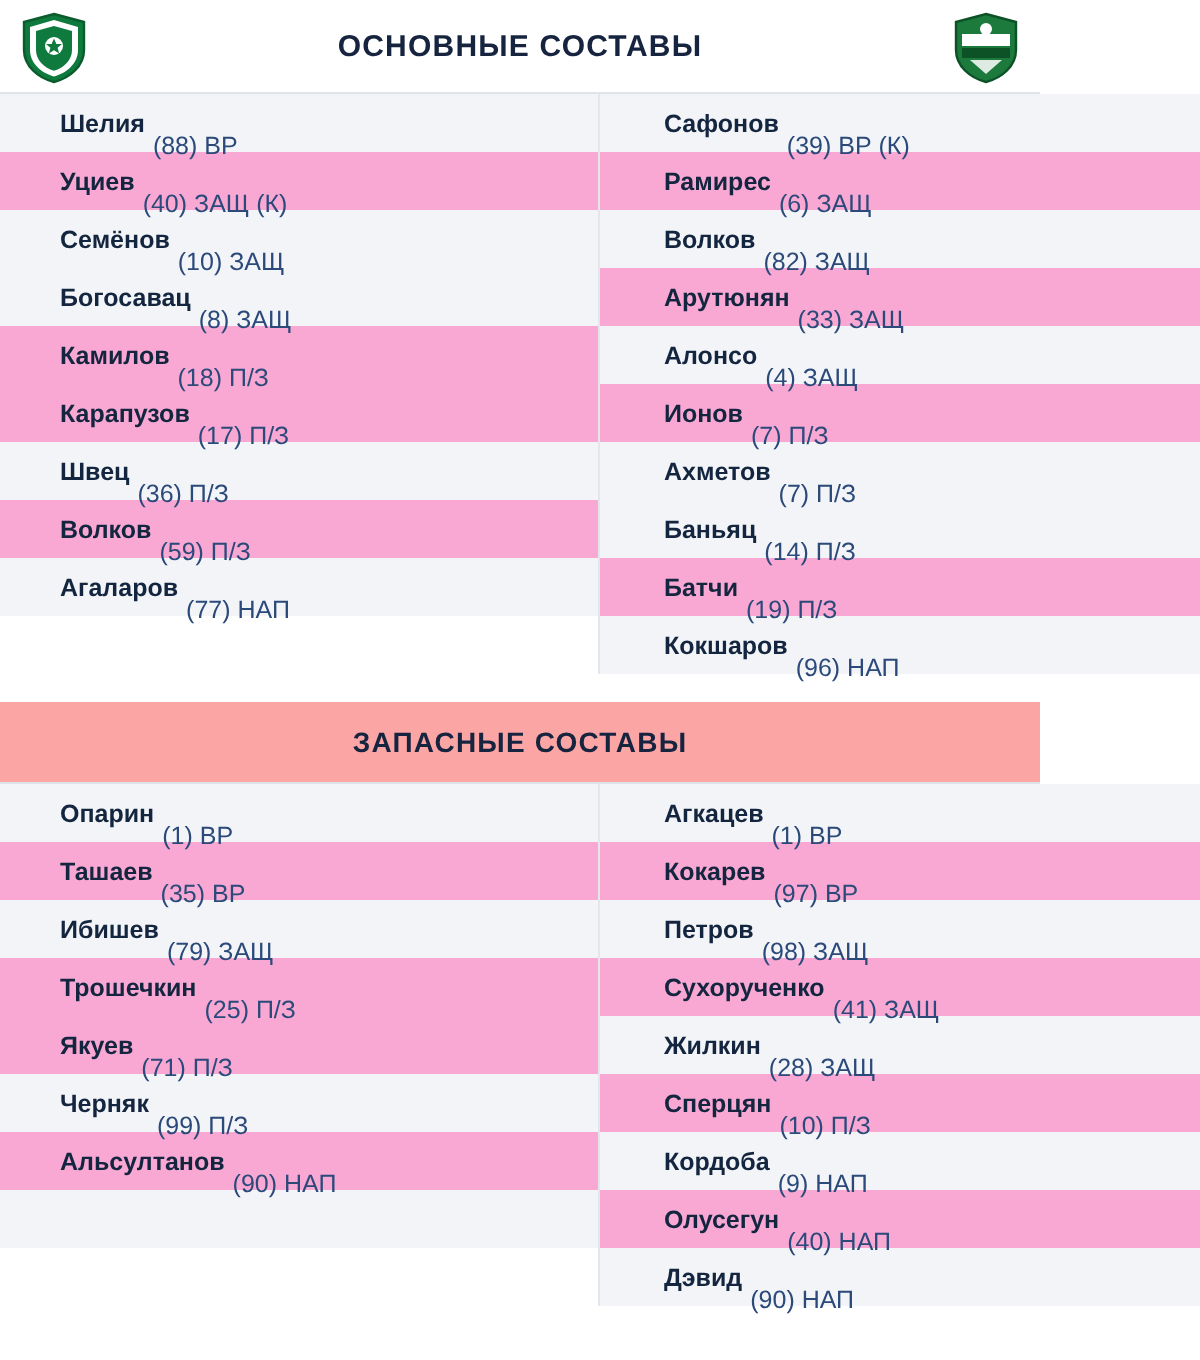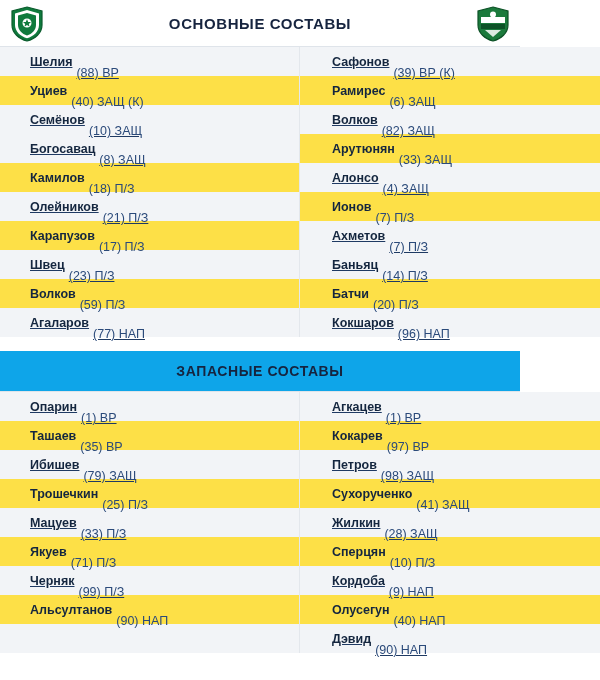--- a/index.html
+++ b/index.html
@@ -46,21 +46,21 @@
   }
   .crest.left { left: 8px; }
   .crest.right { right: 8px; }
 
   
   .subsection-header {
     height: 40px;
     display: flex;
     align-items: center;
     justify-content: center;
-    background: #0ea5e9;
+    background: #fca5a5;
     border-bottom: 1px solid #dfe4ea;
   }
   .subsection-header .title {
     font-size: 14px;
     font-weight: bold;
     letter-spacing: 0.6px;
     color: #16243f;
     text-transform: uppercase;
   }
 
@@ -81,24 +81,23 @@
     display: flex;
     align-items: center;
     padding: 0 0 0 30px;
     box-sizing: border-box;
     font-size: 12.5px;
     color: #1f3a63;
     white-space: nowrap;
   }
   .row.odd {
     background: #f2f4f7;
-    text-decoration: underline;
   }
   .row.even {
-    background: #fde047;
+    background: #f9a8d4;
   }
   .row .pname {
     font-weight: bold;
     color: #14263f;
   }
   .row .pmeta {
     font-weight: normal;
     color: #2b4a7a;
     margin-left: 4px;
     margin-top: 23px;
@@ -160,31 +159,27 @@
           <span class="pmeta">(10) ЗАЩ</span>
         </div>
       <div class="row odd">
           <span class="pname">Богосавац</span>
           <span class="pmeta">(8) ЗАЩ</span>
         </div>
       <div class="row even">
           <span class="pname">Камилов</span>
           <span class="pmeta">(18) П/З</span>
         </div>
-      <div class="row odd">
-          <span class="pname">Олейников</span>
-          <span class="pmeta">(21) П/З</span>
-        </div>
       <div class="row even">
           <span class="pname">Карапузов</span>
           <span class="pmeta">(17) П/З</span>
         </div>
       <div class="row odd">
           <span class="pname">Швец</span>
-          <span class="pmeta">(23) П/З</span>
+          <span class="pmeta">(36) П/З</span>
         </div>
       <div class="row even">
           <span class="pname">Волков</span>
           <span class="pmeta">(59) П/З</span>
         </div>
       <div class="row odd">
           <span class="pname">Агаларов</span>
           <span class="pmeta">(77) НАП</span>
         </div>
     </div>
@@ -216,21 +211,21 @@
       <div class="row odd">
           <span class="pname">Ахметов</span>
           <span class="pmeta">(7) П/З</span>
         </div>
       <div class="row odd">
           <span class="pname">Баньяц</span>
           <span class="pmeta">(14) П/З</span>
         </div>
       <div class="row even">
           <span class="pname">Батчи</span>
-          <span class="pmeta">(20) П/З</span>
+          <span class="pmeta">(19) П/З</span>
         </div>
       <div class="row odd">
           <span class="pname">Кокшаров</span>
           <span class="pmeta">(96) НАП</span>
         </div>
     </div>
   </div>
 
   <div class="divider-gap"></div>
 
@@ -249,24 +244,20 @@
           <span class="pmeta">(35) ВР</span>
         </div>
       <div class="row odd">
           <span class="pname">Ибишев</span>
           <span class="pmeta">(79) ЗАЩ</span>
         </div>
       <div class="row even">
           <span class="pname">Трошечкин</span>
           <span class="pmeta">(25) П/З</span>
         </div>
-      <div class="row odd">
-          <span class="pname">Мацуев</span>
-          <span class="pmeta">(33) П/З</span>
-        </div>
       <div class="row even">
           <span class="pname">Якуев</span>
           <span class="pmeta">(71) П/З</span>
         </div>
       <div class="row odd">
           <span class="pname">Черняк</span>
           <span class="pmeta">(99) П/З</span>
         </div>
       <div class="row even">
           <span class="pname">Альсултанов</span>

